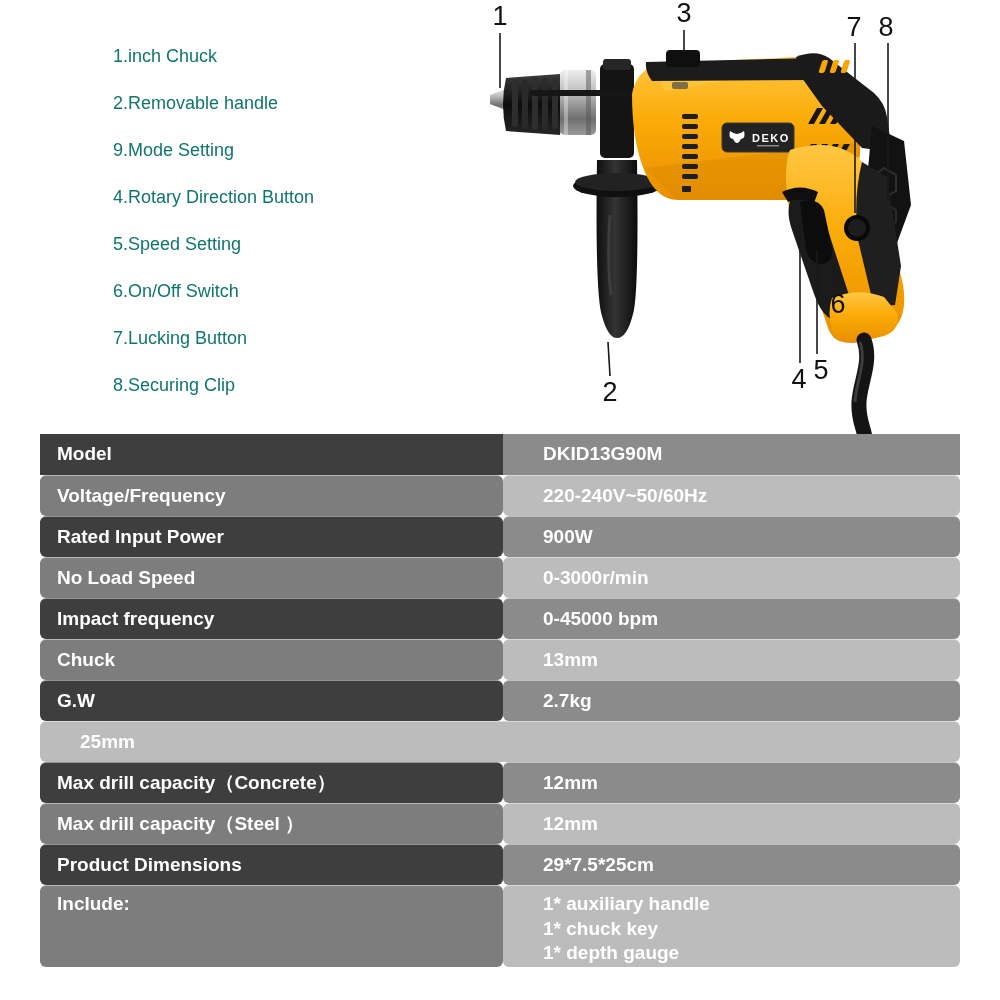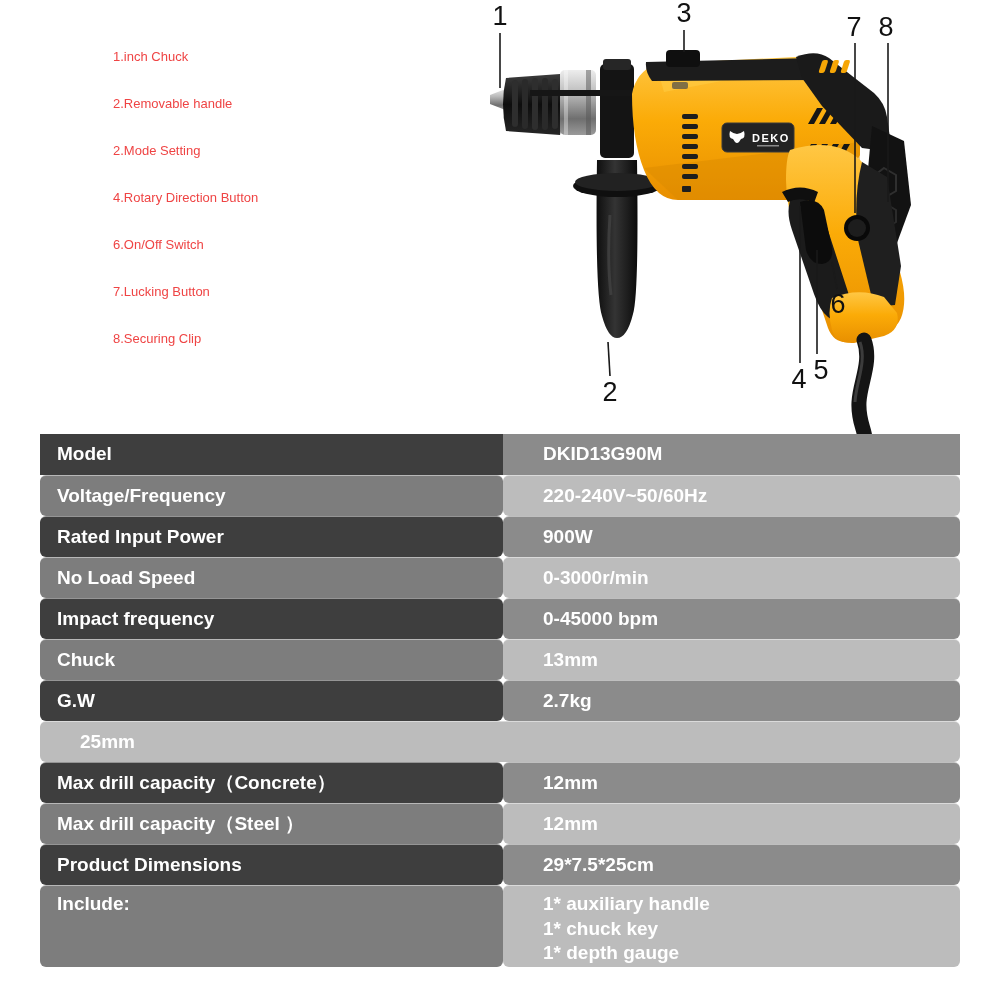--- a/index.html
+++ b/index.html
@@ -1,21 +1,21 @@
 <!DOCTYPE html>
 <html><head>
 <meta charset="utf-8">
 <style>
   html,body{margin:0;padding:0;background:#ffffff;}
   .canvas{position:relative;width:1000px;height:1000px;background:#ffffff;overflow:hidden;
           font-family:"Liberation Sans", sans-serif;}
 
   
   .parts-list{position:absolute;left:113px;top:33px;}
-  .parts-item{height:47px;line-height:47px;font-size:13px;color:#ef4444;white-space:nowrap;}
+  .parts-item{height:47px;line-height:47px;font-size:18px;color:#0f766e;white-space:nowrap;}
 
   
   .drill-figure{position:absolute;left:460px;top:0;width:540px;height:440px;}
   .drill-figure svg{position:absolute;left:0;top:0;}
   .callout{position:absolute;transform:translateX(-50%);font-size:27px;color:#111;line-height:1;}
 
   
   .spec-table{position:absolute;left:40px;top:434px;width:920px;}
   .t-row{display:flex;height:41px;}
   .t-row.tall{height:82px;}
@@ -29,22 +29,23 @@
   .t-row.tall .t-label,.t-row.tall .t-value{align-items:flex-start;padding-top:6px;}
 </style>
 </head>
 <body>
 
 <div class="canvas">
 
   <div class="parts-list">
     <div class="parts-item">1.inch Chuck</div>
     <div class="parts-item">2.Removable handle</div>
-    <div class="parts-item">2.Mode Setting</div>
+    <div class="parts-item">9.Mode Setting</div>
     <div class="parts-item">4.Rotary Direction Button</div>
+    <div class="parts-item">5.Speed Setting</div>
     <div class="parts-item">6.On/Off Switch</div>
     <div class="parts-item">7.Lucking Button</div>
     <div class="parts-item">8.Securing Clip</div>
   </div>
 
   <div class="drill-figure">
     <svg width="540" height="440" viewBox="0 0 540 440">
       <defs>
         <linearGradient id="gy" x1="0" y1="0" x2="0" y2="1">
           <stop offset="0" stop-color="#FFC744"></stop>

